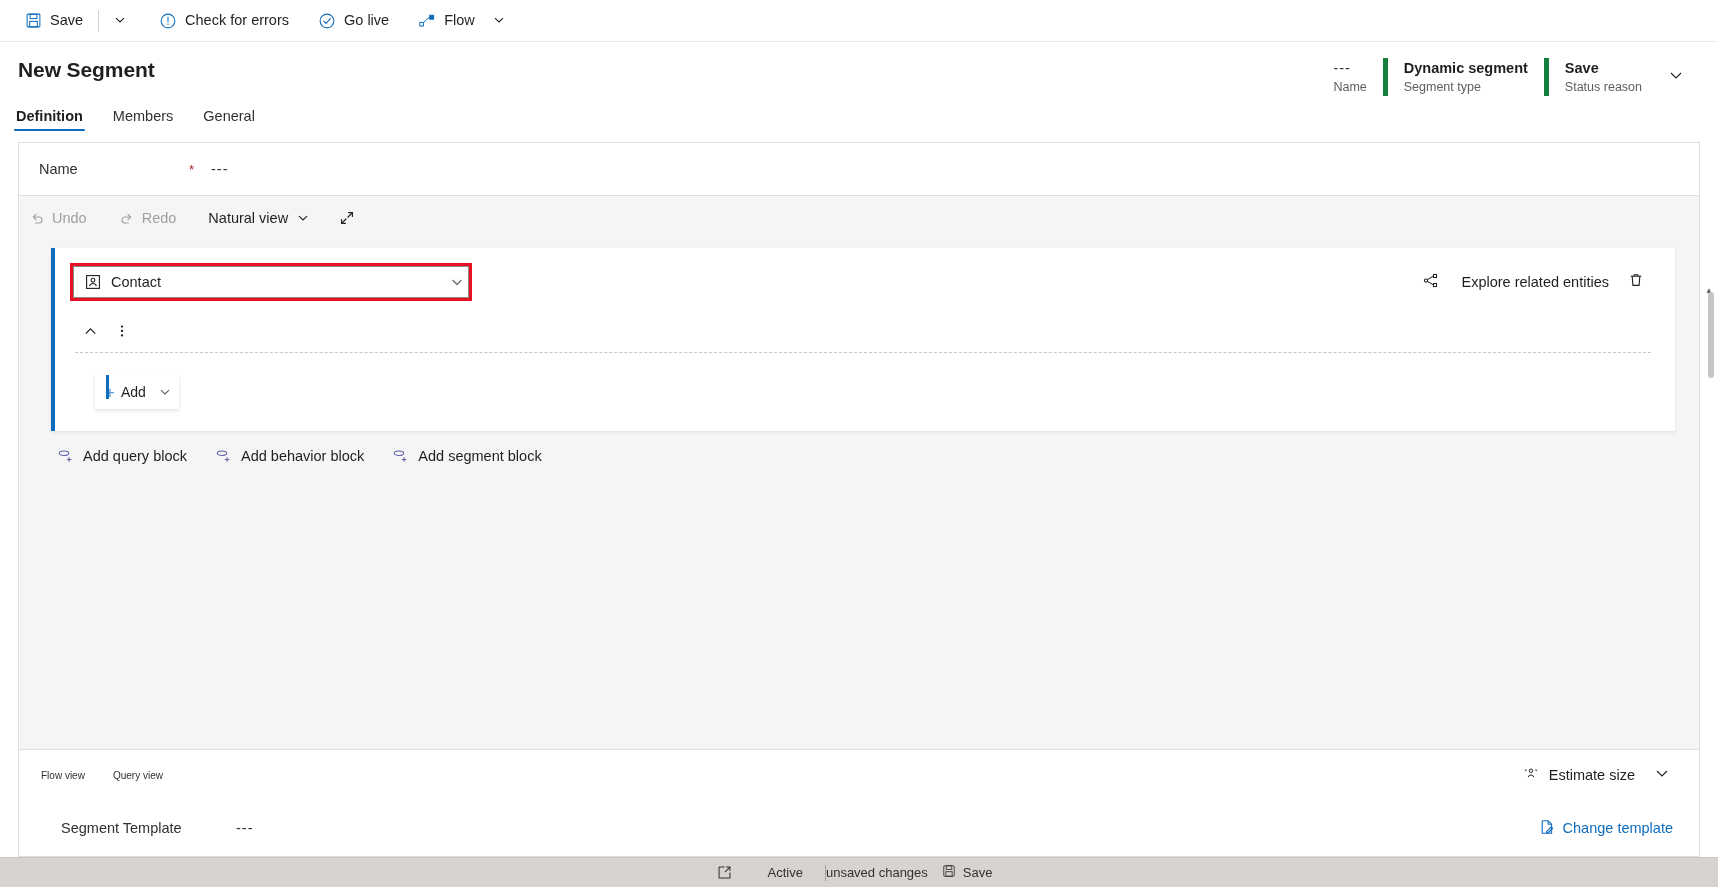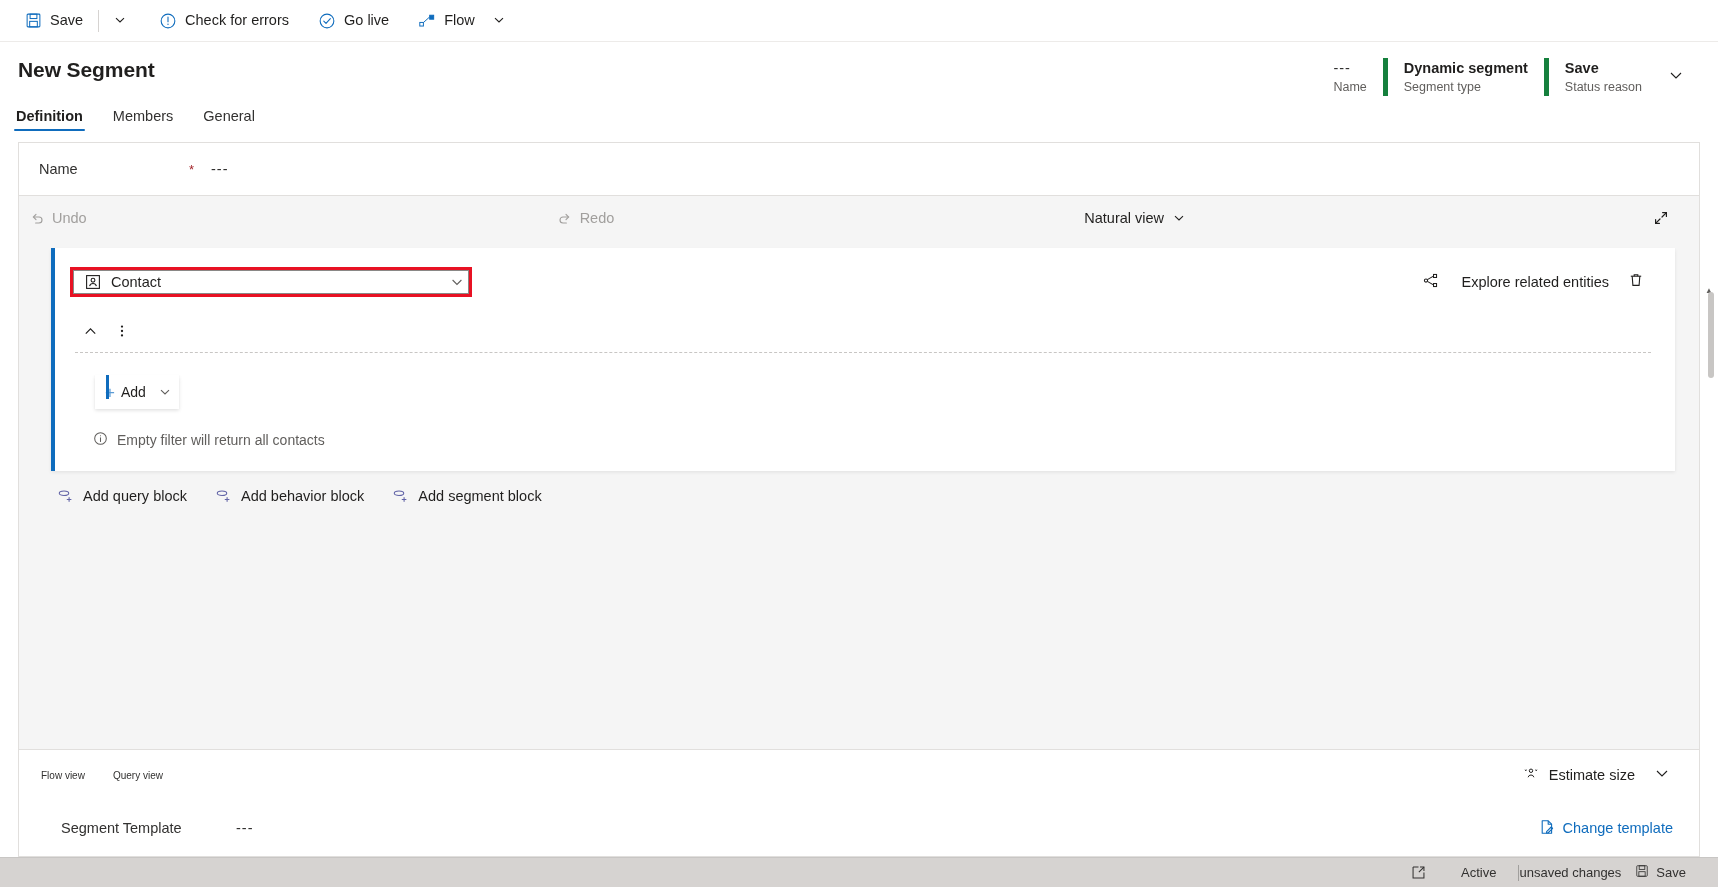--- a/index.html
+++ b/index.html
@@ -190,21 +190,21 @@
     position: relative;
     overflow: hidden;
     display: flex;
     flex-direction: column;
   }
   .builder-toolbar {
     height: 44px;
     flex: 0 0 44px;
     display: flex;
     align-items: center;
-    justify-content: space-between;
+    justify-content: flex-start;
     padding-right: 24px;
     gap: 12px;
   }
   .tb-btn {
     display: flex;
     align-items: center;
     gap: 7px;
     font-size: 14.5px;
     padding: 5px 10px;
     color: #201f1e;
@@ -224,21 +224,21 @@
   }
   .qb-row1 {
     display: flex;
     align-items: center;
     justify-content: space-between;
     padding: 0 24px 0 18px;
     height: 36px;
   }
   .entity-dropdown {
     width: 396px;
-    height: 24px;
+    height: 32px;
     border: 1px solid #8a8886;
     background: #ffffff;
     display: flex;
     align-items: center;
     padding: 0 4px 0 10px;
     position: relative;
     cursor: pointer;
     outline: 3px solid #e81123;
     outline-offset: 0px;
   }
@@ -376,22 +376,22 @@
   }
 
   
   .statusbar {
     flex: 0 0 30px;
     height: 30px;
     background: #d6d3d1;
     border-top: 1px solid #c8c6c4;
     display: flex;
     align-items: center;
-    justify-content: flex-end;
-    padding: 0 28px 0 10px;
+    justify-content: center;
+    padding: 0 18px 0 10px;
     font-size: 13px;
     color: #323130;
   }
   .sb-left { display: flex; align-items: center; gap: 0; }
   .sb-ico { width: 22px; height: 18px; display: inline-flex; align-items: center; justify-content: center; color: #323130; cursor: pointer; }
   .sb-active { margin-left: 32px; font-size: 13px; color: #323130; }
   .sb-divider { width: 1px; height: 16px; background: #a19f9d; margin-left: 22px; }
   .sb-right { display: flex; align-items: center; gap: 10px; }
   .sb-unsaved { font-size: 13px; color: #323130; }
   .sb-save { display: flex; align-items: center; gap: 7px; font-size: 13px; color: #323130; cursor: pointer; padding: 2px 4px; }
@@ -637,30 +637,20 @@
               <span class="add-plus">+</span>
               <span>Add</span>
               <span class="add-caret">
                 <svg width="12" height="12" viewBox="0 0 12 12" fill="none" stroke="#605e5c" stroke-width="1.1">
                     <path d="M2 4.2 L6 8 L10 4.2"></path>
                   </svg>
               </span>
             </div>
           </div>
 
-          <div class="empty-note">
-            <span>
-              <svg width="15" height="15" viewBox="0 0 16 16" fill="none" stroke="#605e5c" stroke-width="1.1">
-                <circle cx="8" cy="8" r="6.2"></circle>
-                  <path d="M8 7.3 V11.2" stroke-linecap="round"></path>
-                  <circle cx="8" cy="5.1" r="0.62" fill="#605e5c" stroke="none"></circle>
-              </svg>
-            </span>
-            <span>Empty filter will return all contacts</span>
-          </div>
         </div>
 
         <div class="block-links">
           <div class="block-link">
             <span class="bl-ico">
               <svg width="17" height="17" viewBox="0 0 18 18" fill="none" stroke="#6264a7" stroke-width="1.15">
                 <ellipse cx="7.4" cy="6.6" rx="5" ry="2.4"></ellipse>
                 <path d="M12.8 11.2 V15.2 M10.8 13.2 H14.8" stroke-linecap="round"></path>
               </svg>
             </span>

